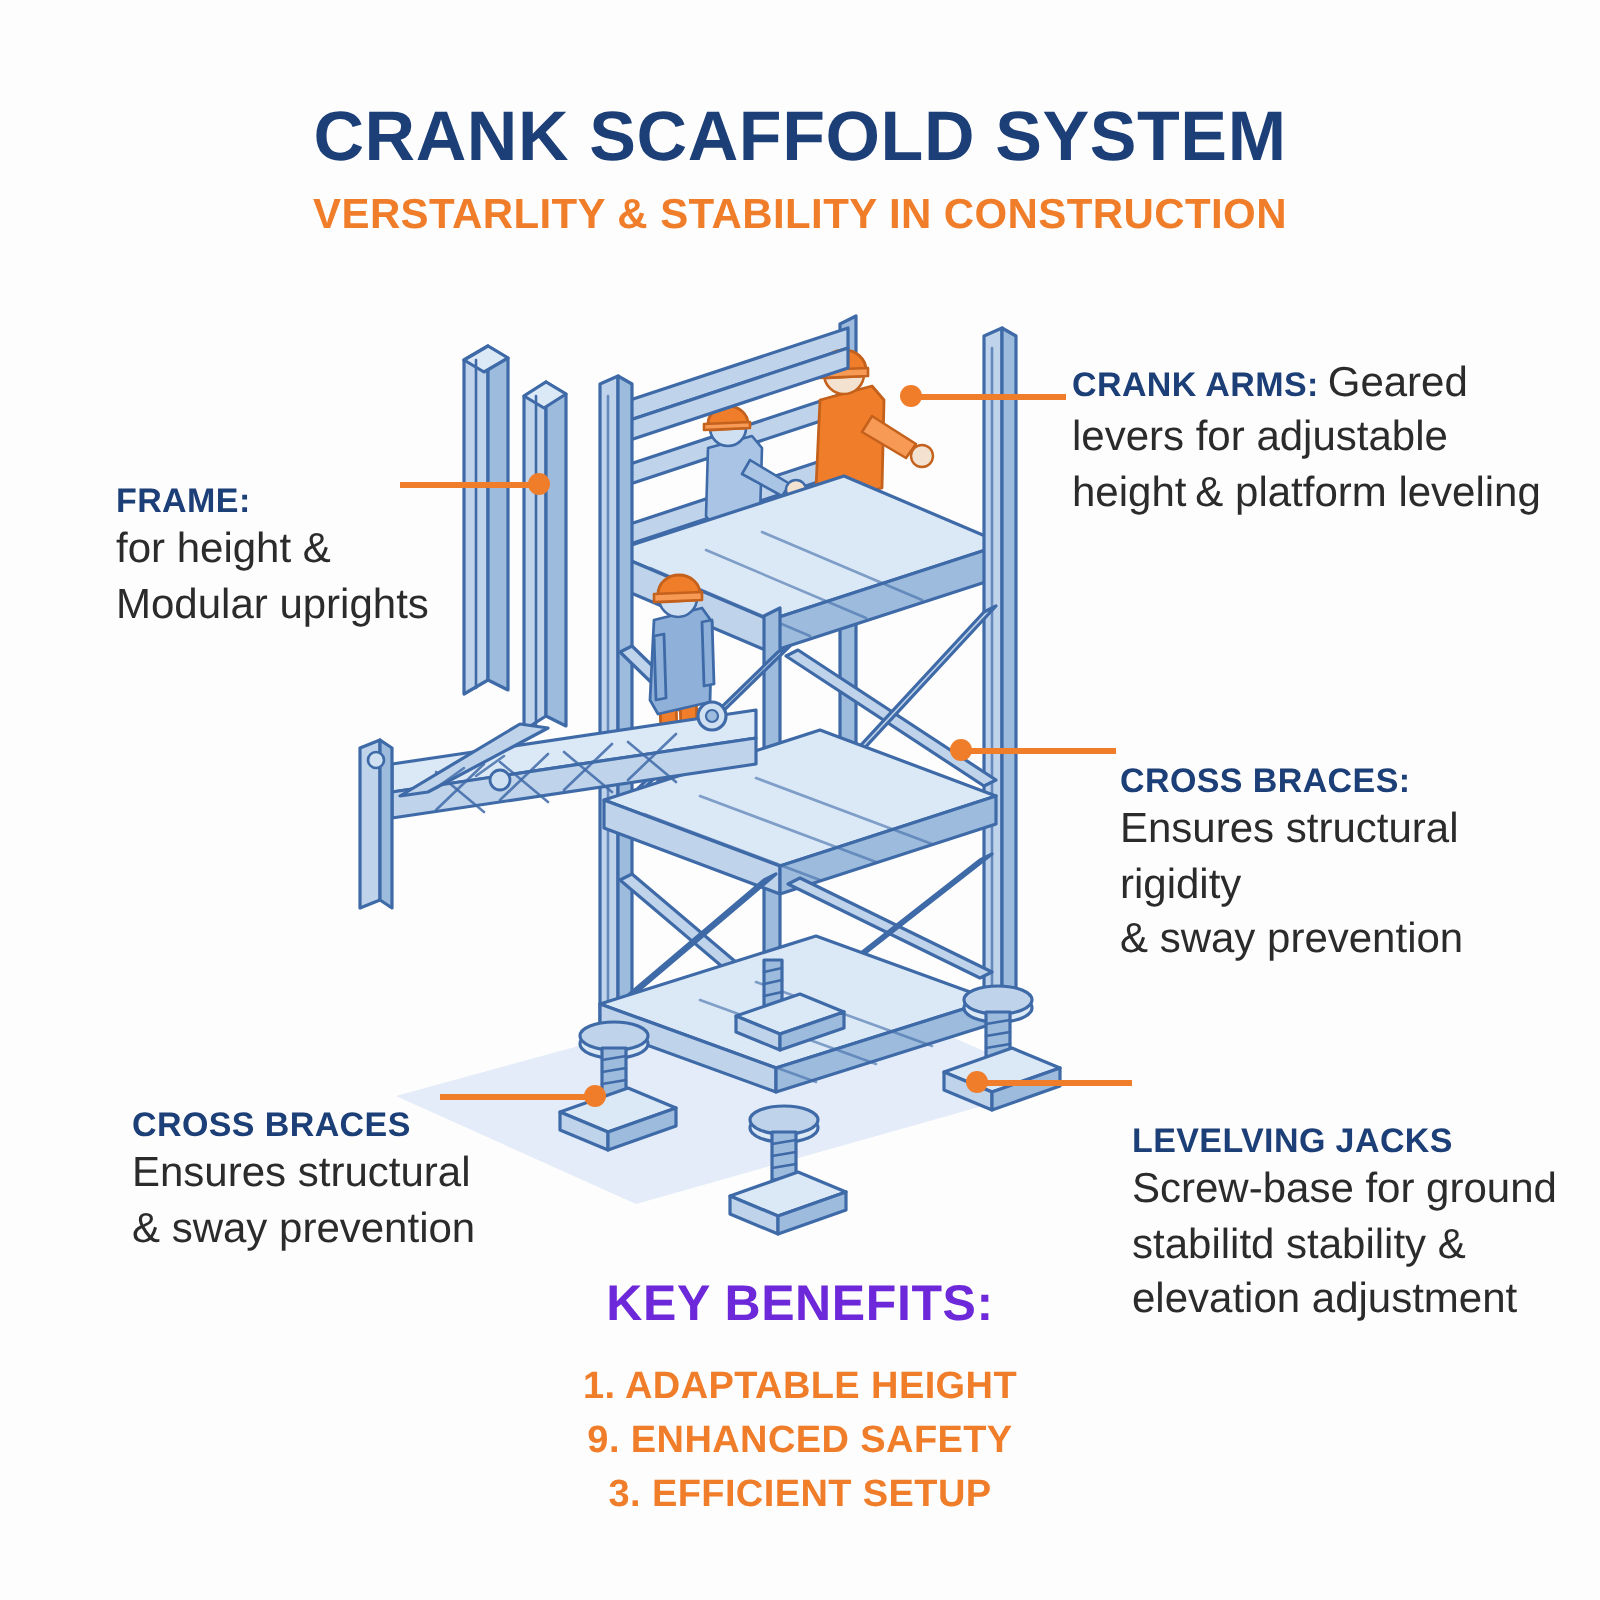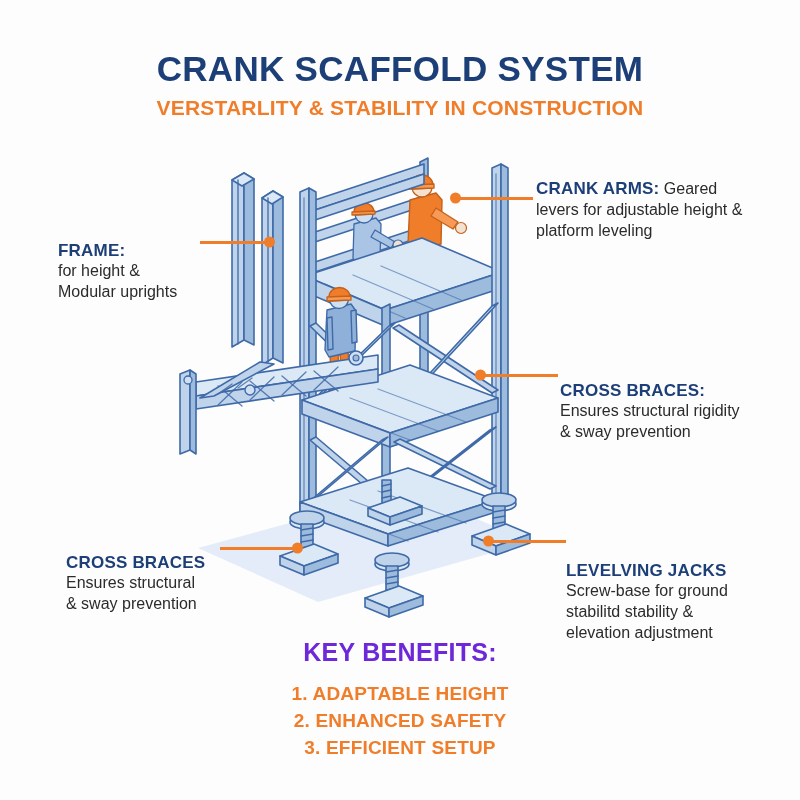--- a/index.html
+++ b/index.html
@@ -63,21 +63,21 @@
   }
   .callout .head {
     font-size: 17px;
     font-weight: bold;
     color: #1d3f78;
     letter-spacing: 0.2px;
     line-height: 1.25;
     margin-top: 44px;
   }
   .callout .body {
-    font-size: 16px;
+    font-size: 21px;
     font-weight: normal;
     color: #2b2b2b;
     line-height: 1.3;
   }
   .callout.inline .head { display: inline; }
   .callout.inline .body { display: inline; }
   .callout.right { text-align: left; }
   .callout.left   { text-align: left; }
 
   #callout-frame        { left: 58px;  top: 196px;  width: 190px; }
@@ -439,17 +439,17 @@
   <div class="callout right" id="callout-jacks">
     <div class="head">LEVELVING JACKS</div>
     <div class="body">Screw-base for ground</div>
     <div class="body">stabilitd stability &amp;</div>
     <div class="body">elevation adjustment</div>
   </div>
 
   <div class="benefits">
     <div class="benefits-title">KEY BENEFITS:</div>
     <div class="benefit-item">1. ADAPTABLE HEIGHT</div>
-    <div class="benefit-item">2. ENHANCED SAFETY</div>
+    <div class="benefit-item">9. ENHANCED SAFETY</div>
     <div class="benefit-item">3. EFFICIENT SETUP</div>
   </div>
 
 </div>
 
 </body></html>

